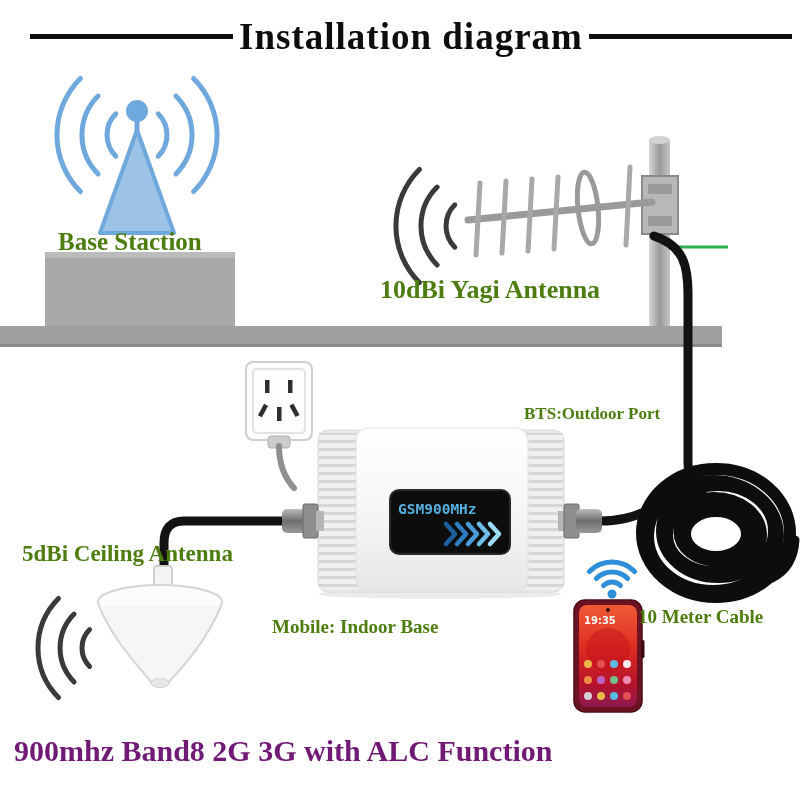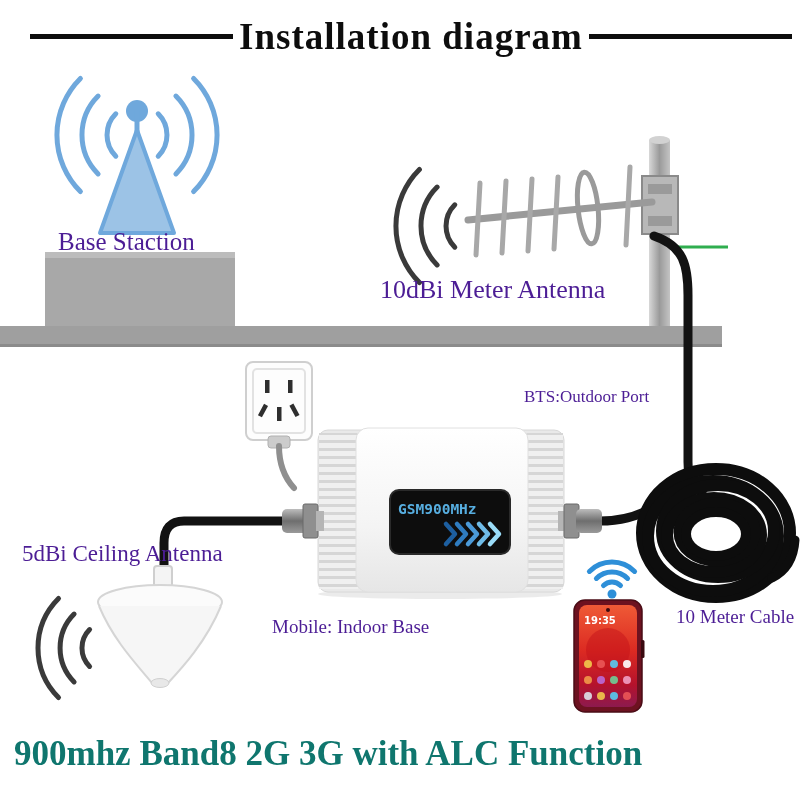--- a/index.html
+++ b/index.html
@@ -3,28 +3,28 @@
 <meta charset="utf-8">
 <style>
   * { margin:0; padding:0; box-sizing:border-box; }
   html,body { width:800px; height:800px; }
   body { background:#ffffff; font-family:"Liberation Serif", serif; position:relative; overflow:hidden; }
   .canvas { position:absolute; inset:0; width:800px; height:800px; }
   .title-row { position:absolute; top:12px; left:0; right:0; height:48px; display:flex; align-items:center; gap:6px; padding:0 8px;margin-left:22px; }
   .title-rule { flex:1; height:5px; background:#0d0d0d; }
   .page-title { font-size:37px; font-weight:bold; color:#0d0d0d; letter-spacing:1px; white-space:nowrap; }
   #diagram-svg { position:absolute; left:0; top:0; }
-  .lbl { position:absolute; font-weight:normal; color:#4c1d95; white-space:nowrap; line-height:1.1; }
+  .lbl { position:absolute; font-weight:bold; color:#4d7c0f; white-space:nowrap; line-height:1.1; }
   .lbl-base    { left:58px;  top:228px; font-size:25px; }
   .lbl-yagi    { left:380px; top:276px; font-size:26px; }
-  .lbl-bts     { left:524px; top:388px; font-size:17px;text-align:right; }
+  .lbl-bts     { left:524px; top:405px; font-size:17px;text-align:right; }
   .lbl-ceiling { left:22px;  top:541px; font-size:23px;text-align:center; }
   .lbl-indoor  { left:272px; top:617px; font-size:19px; }
-  .lbl-cable   { left:676px; top:607px; font-size:19px; }
-  .caption { position:absolute; left:14px; top:734px; font-size:35px; font-weight:bold; color:#0f766e; white-space:nowrap; }
+  .lbl-cable   { left:638px; top:607px; font-size:19px; }
+  .caption { position:absolute; left:14px; top:734px; font-size:30px; font-weight:bold; color:#701a75; white-space:nowrap; }
 </style>
 </head>
 <body>
 
 <div class="canvas">
 
   <svg id="diagram-svg" width="800" height="800" viewBox="0 0 800 800">
     <defs>
       <pattern id="fins" width="8" height="8" patternUnits="userSpaceOnUse">
         <rect width="8" height="8" fill="#f0f0f0"></rect>
@@ -204,21 +204,21 @@
     </g>
   </svg>
 
   <div class="title-row">
     <div class="title-rule"></div>
     <h1 class="page-title">Installation diagram</h1>
     <div class="title-rule"></div>
   </div>
 
   <div class="lbl lbl-base">Base Staction</div>
-  <div class="lbl lbl-yagi">10dBi Meter Antenna</div>
+  <div class="lbl lbl-yagi">10dBi Yagi Antenna</div>
   <div class="lbl lbl-bts">BTS:Outdoor Port</div>
   <div class="lbl lbl-ceiling">5dBi Ceiling Antenna</div>
   <div class="lbl lbl-indoor">Mobile: Indoor Base</div>
   <div class="lbl lbl-cable">10 Meter Cable</div>
 
   <div class="caption">900mhz Band8 2G 3G with ALC Function</div>
 
 </div>
 
 </body></html>

